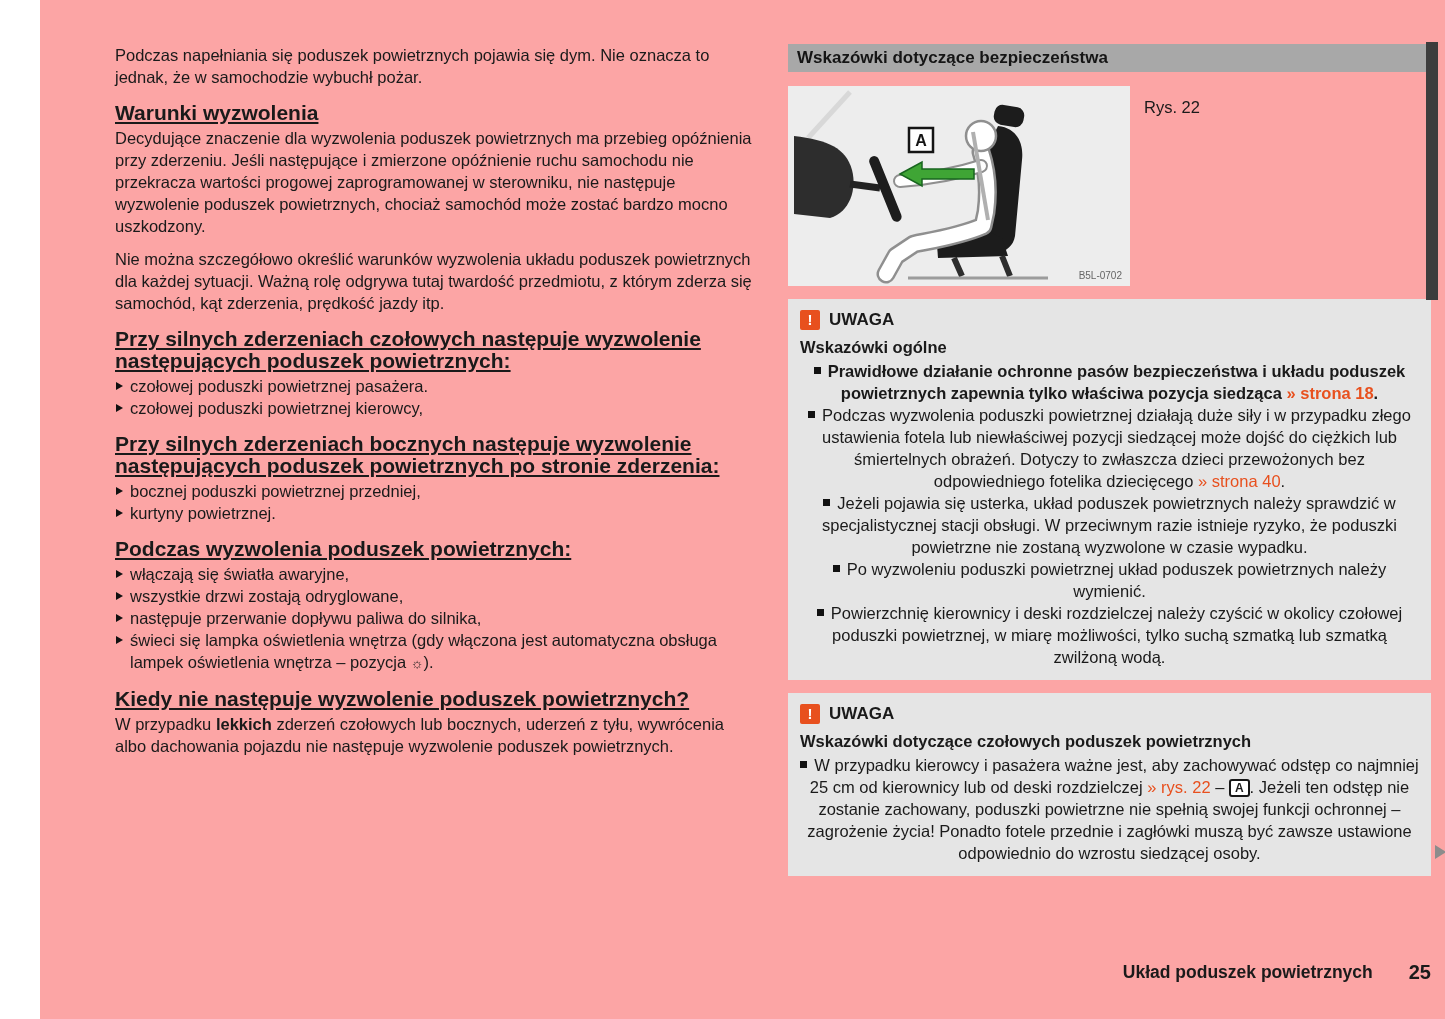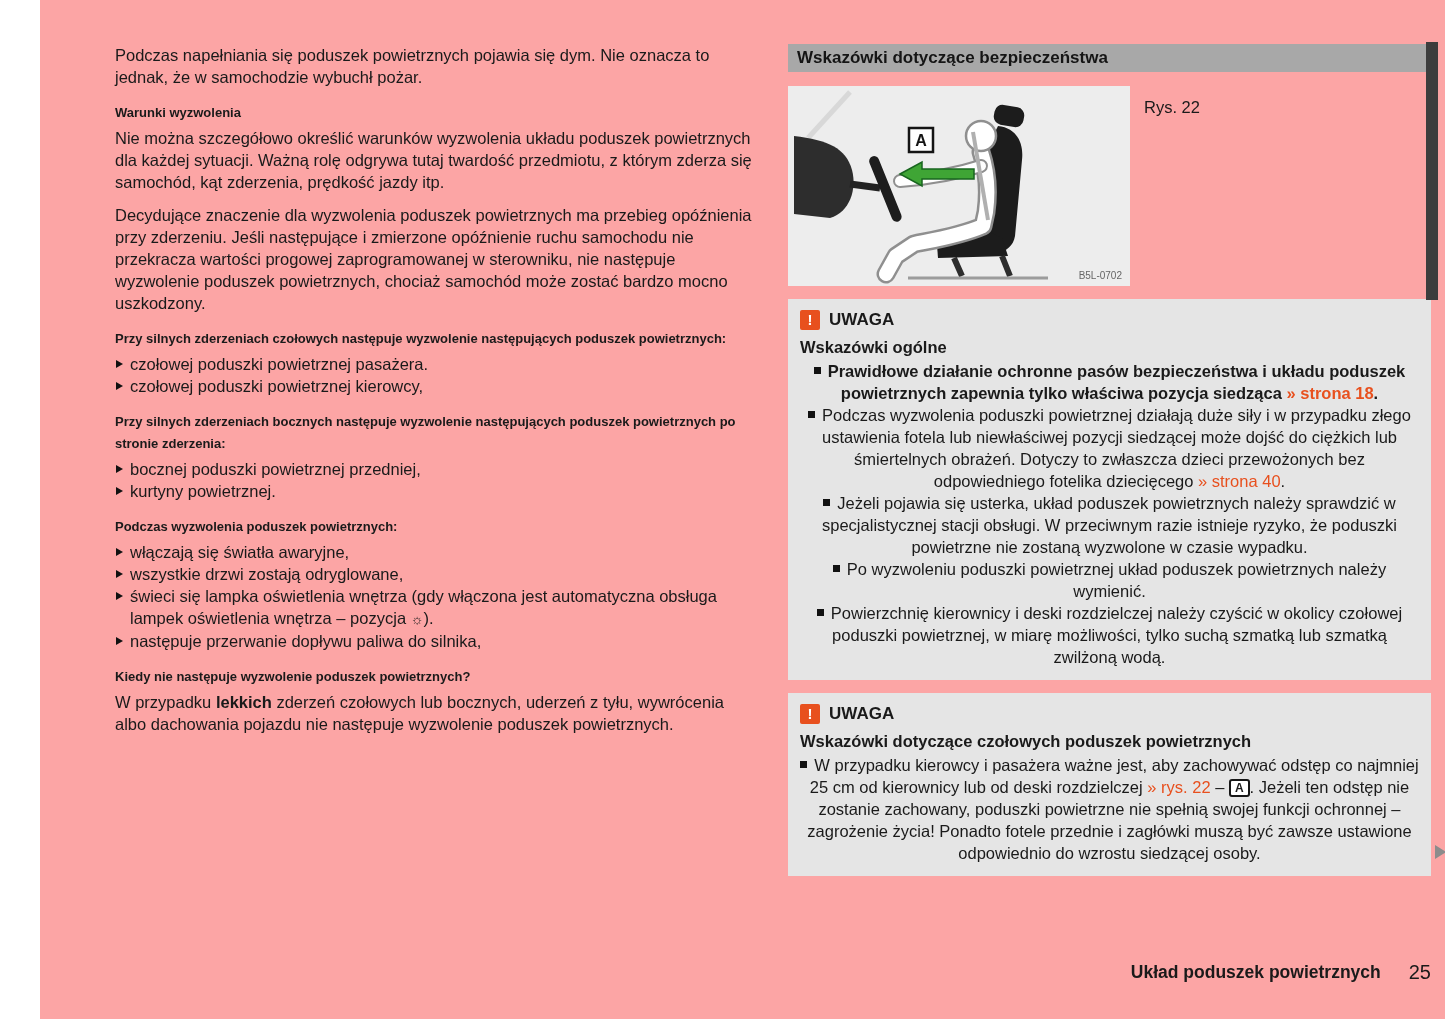--- a/index.html
+++ b/index.html
@@ -4,21 +4,21 @@
 <style>
   html,body{margin:0;padding:0;background:#ffffff;}
   .page{
     position:relative;width:1445px;height:1019px;background:#fca5a5;
     font-family:"Liberation Sans",sans-serif;color:#1a1a1a;
     font-size:16.5px;line-height:22px;overflow:hidden;margin-left:40px;
   }
   
   .left-col{position:absolute;left:75px;top:44px;width:637px;}
   .para{margin:0 0 11px 0;}
-  .lh{font-size:13px;line-height:22px;font-weight:700;margin:14px 0 3px 0;}
+  .lh{font-size:21px;line-height:22px;font-weight:700;margin:14px 0 3px 0;text-decoration:underline;}
   .bullets{margin:0 0 11px 0;}
   .bullet{display:flex;align-items:flex-start;}
   .tri{width:0;height:0;border-left:7px solid #111;border-top:4.5px solid transparent;
        border-bottom:4.5px solid transparent;margin:7px 7px 0 1px;flex:none;}
   .bullet-text{flex:1;}
   
   .right-col{position:absolute;left:748px;top:44px;width:643px;}
   .section-header{background:#a8a8a8;height:28px;line-height:28px;padding:0 9px;
        font-weight:700;font-size:17px;color:#151515;}
   .figure-row{display:flex;margin-top:14px;gap:14px;}
@@ -38,35 +38,35 @@
   .seg-b{font-weight:700;}
   .seg-link{color:#e8501e;}
   .seg-linkb{color:#e8501e;font-weight:700;}
   .seg-boxed{display:inline-block;border:2px solid #161616;background:#fff;font-weight:700;
        font-size:12px;line-height:13px;padding:1px 4px 0 4px;border-radius:3px;vertical-align:1px;}
   .seg-icon{font-size:14px;}
   
   .chapter-tab{position:absolute;left:1386px;top:42px;width:12px;height:258px;background:#3d3d3d;}
   .continuation{position:absolute;left:1395px;top:845px;width:0;height:0;
        border-left:11px solid #8c8c8c;border-top:7px solid transparent;border-bottom:7px solid transparent;}
-  .footer{position:absolute;right:54px;top:961px;display:flex;align-items:flex-end;gap:28px;}
+  .footer{position:absolute;right:54px;top:961px;display:flex;align-items:flex-end;gap:36px;}
   .footer-title{font-weight:700;font-size:17.5px;}
-  .footer-page{font-weight:400;font-size:20px;}
+  .footer-page{font-weight:700;font-size:20px;}
 </style>
 </head>
 <body>
 
 <div class="page">
 
   <div class="left-col">
     <p class="para">Podczas napełniania się poduszek powietrznych pojawia się dym. Nie oznacza to jednak, że w samochodzie wybuchł pożar.</p>
 
     <div class="lh">Warunki wyzwolenia</div>
+    <p class="para">Decydujące znaczenie dla wyzwolenia poduszek powietrznych ma przebieg opóźnienia przy zderzeniu. Jeśli następujące i zmierzone opóźnienie ruchu samochodu nie przekracza wartości progowej zaprogramowanej w sterowniku, nie następuje wyzwolenie poduszek powietrznych, chociaż samochód może zostać bardzo mocno uszkodzony.</p>
     <p class="para">Nie można szczegółowo określić warunków wyzwolenia układu poduszek powietrznych dla każdej sytuacji. Ważną rolę odgrywa tutaj twardość przedmiotu, z którym zderza się samochód, kąt zderzenia, prędkość jazdy itp.</p>
-    <p class="para">Decydujące znaczenie dla wyzwolenia poduszek powietrznych ma przebieg opóźnienia przy zderzeniu. Jeśli następujące i zmierzone opóźnienie ruchu samochodu nie przekracza wartości progowej zaprogramowanej w sterowniku, nie następuje wyzwolenie poduszek powietrznych, chociaż samochód może zostać bardzo mocno uszkodzony.</p>
 
     <div class="lh">Przy silnych zderzeniach czołowych następuje wyzwolenie następujących poduszek powietrznych:</div>
     <div class="bullets">
       <div class="bullet">
         <span class="tri"></span>
         <span class="bullet-text">czołowej poduszki powietrznej pasażera.</span>
       </div>
       <div class="bullet">
         <span class="tri"></span>
         <span class="bullet-text">czołowej poduszki powietrznej kierowcy,</span>
@@ -90,25 +90,25 @@
       <div class="bullet">
         <span class="tri"></span>
         <span class="bullet-text">włączają się światła awaryjne,</span>
       </div>
       <div class="bullet">
         <span class="tri"></span>
         <span class="bullet-text">wszystkie drzwi zostają odryglowane,</span>
       </div>
       <div class="bullet">
         <span class="tri"></span>
-        <span class="bullet-text"><span>świeci się lampka oświetlenia wnętrza (gdy włączona jest automatyczna obsługa lampek oświetlenia wnętrza – pozycja </span><span class="seg-icon">☼</span><span>).</span></span>
+        <span class="bullet-text">następuje przerwanie dopływu paliwa do silnika,</span>
       </div>
       <div class="bullet">
         <span class="tri"></span>
-        <span class="bullet-text">następuje przerwanie dopływu paliwa do silnika,</span>
+        <span class="bullet-text"><span>świeci się lampka oświetlenia wnętrza (gdy włączona jest automatyczna obsługa lampek oświetlenia wnętrza – pozycja </span><span class="seg-icon">☼</span><span>).</span></span>
       </div>
     </div>
 
     <div class="lh">Kiedy nie następuje wyzwolenie poduszek powietrznych?</div>
     <p class="para"><span>W przypadku </span><span class="seg-b">lekkich</span><span> zderzeń czołowych lub bocznych, uderzeń z tyłu, wywrócenia albo dachowania pojazdu nie następuje wyzwolenie poduszek powietrznych.</span></p>
   </div>
 
   <div class="right-col">
     <div class="section-header">Wskazówki dotyczące bezpieczeństwa</div>
 

